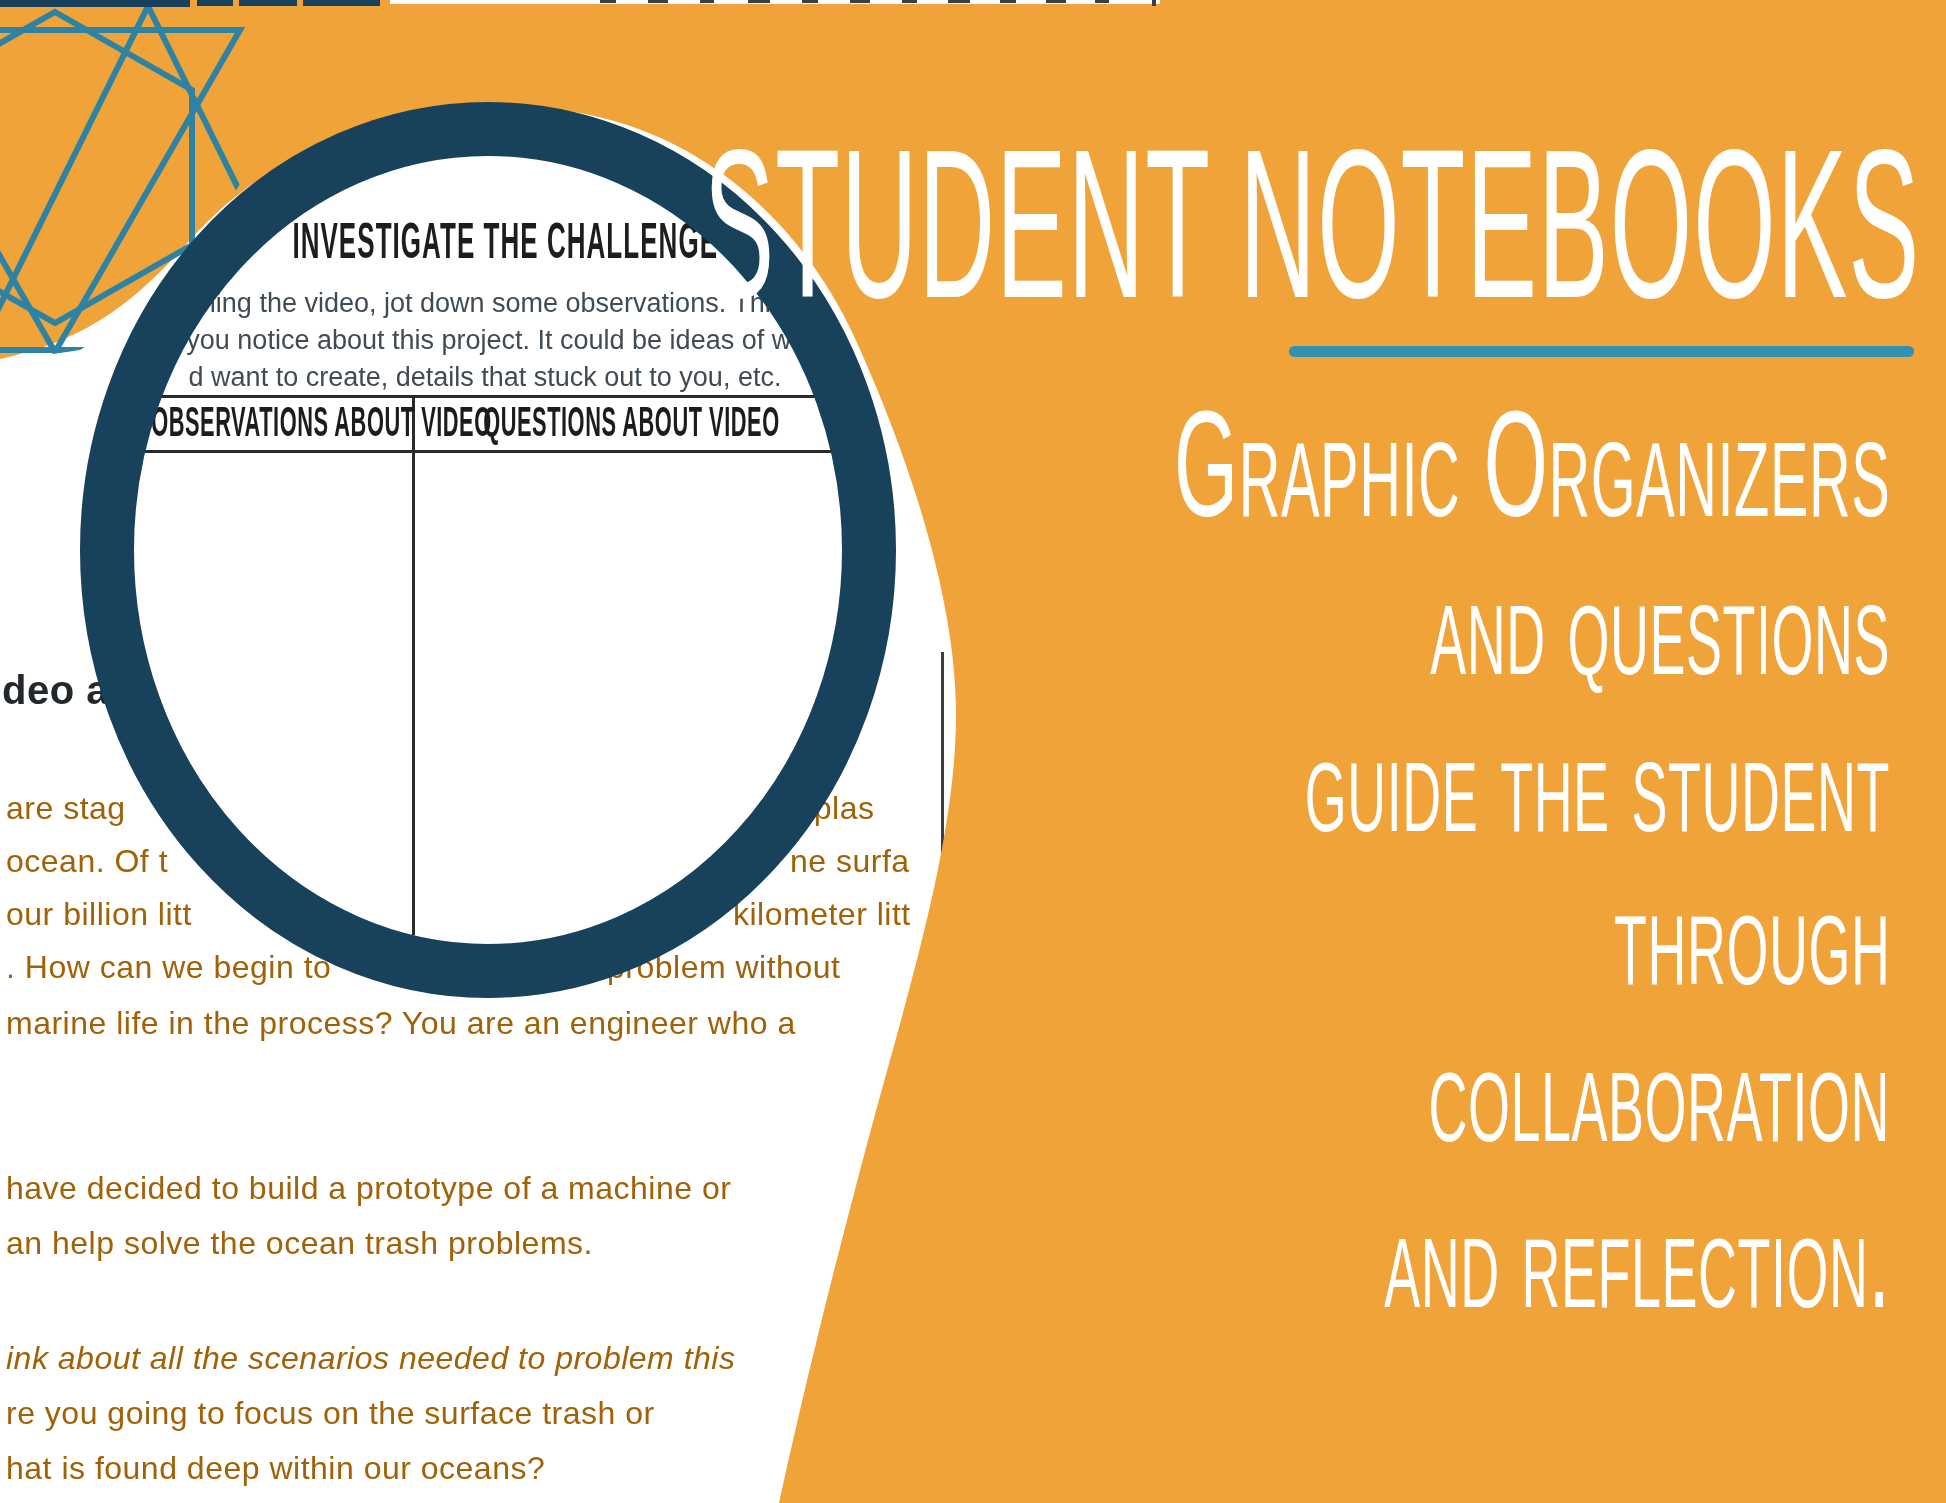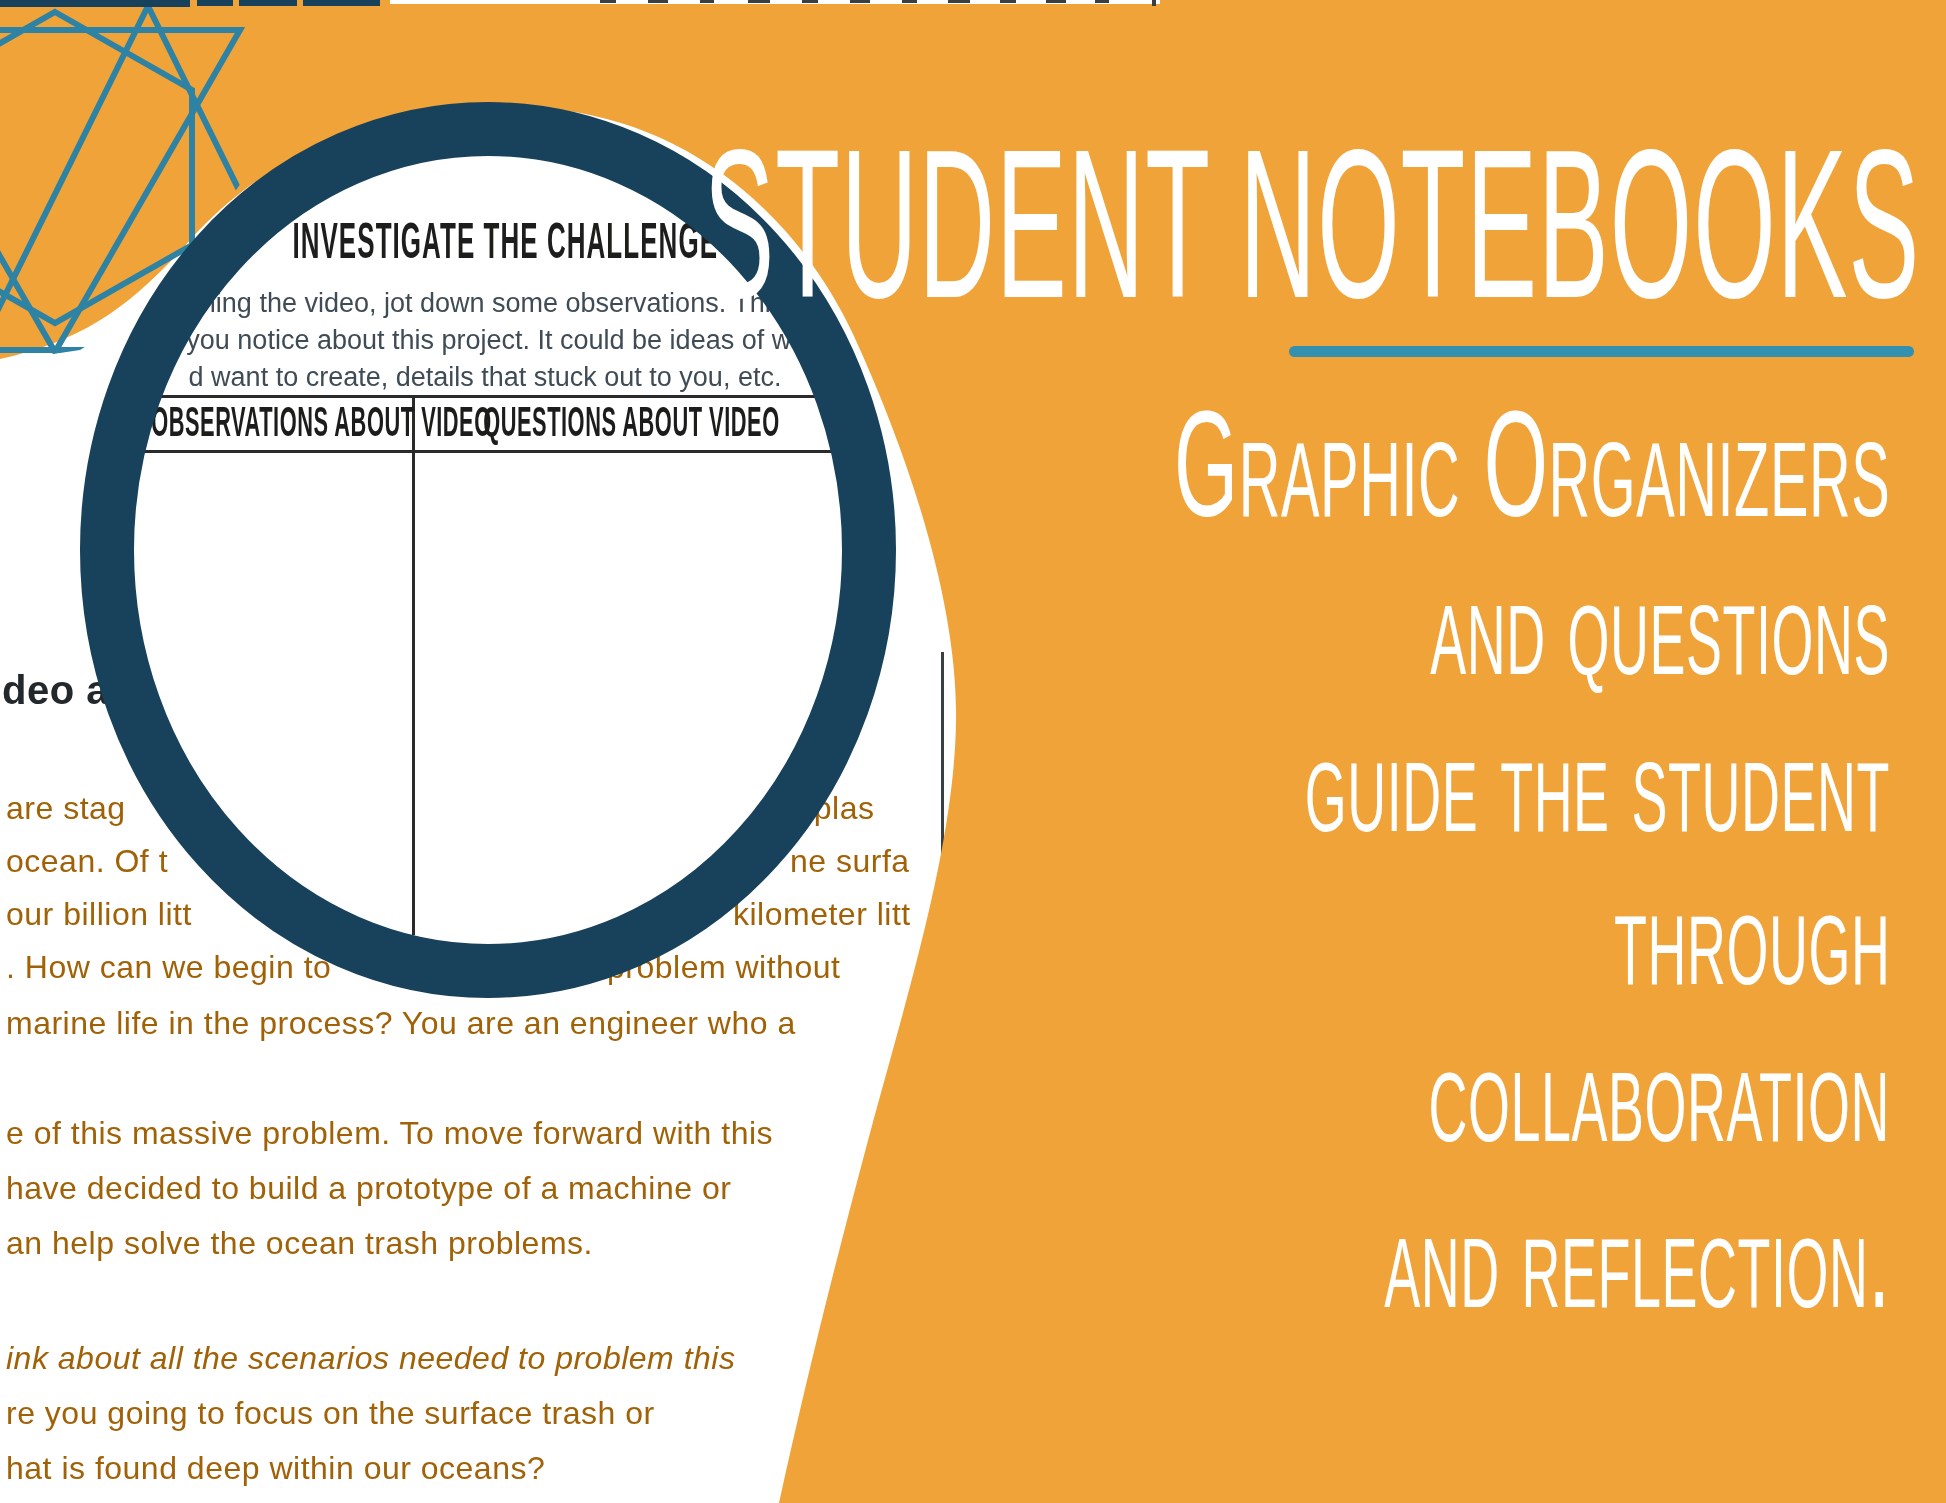--- a/index.html
+++ b/index.html
@@ -74,21 +74,20 @@
     <div class="doc-line" style="left:6px;top:843px;">ocean. Of t</div>
     <div class="doc-line" style="left:790px;top:843px;">ne surfa</div>
 
     <div class="doc-line" style="left:6px;top:896px;">our billion litt</div>
     <div class="doc-line" style="left:733px;top:896px;">kilometer litt</div>
 
     <div class="doc-line" style="left:6px;top:949px;">. How can we begin to</div>
     <div class="doc-line" style="left:607px;top:949px;">problem without</div>
 
     <div class="doc-line" style="left:6px;top:1005px;">marine life in the process? You are an engineer who a</div>
-    <div class="doc-line" style="left:6px;top:1115px;">e of this massive problem. To move forward with this</div>
     <div class="doc-line" style="left:6px;top:1170px;">have decided to build a prototype of a machine or</div>
     <div class="doc-line" style="left:6px;top:1225px;">an help solve the ocean trash problems.</div>
 
     <div class="doc-line italic" style="left:6px;top:1340px;">ink about all the scenarios needed to problem this</div>
     <div class="doc-line" style="left:6px;top:1395px;">re you going to focus on the surface trash or</div>
     <div class="doc-line" style="left:6px;top:1450px;">hat is found deep within our oceans?</div>
 
     <div class="doc-vline" style="left:941px;top:652px;height:250px;"></div>
   </div>
 

